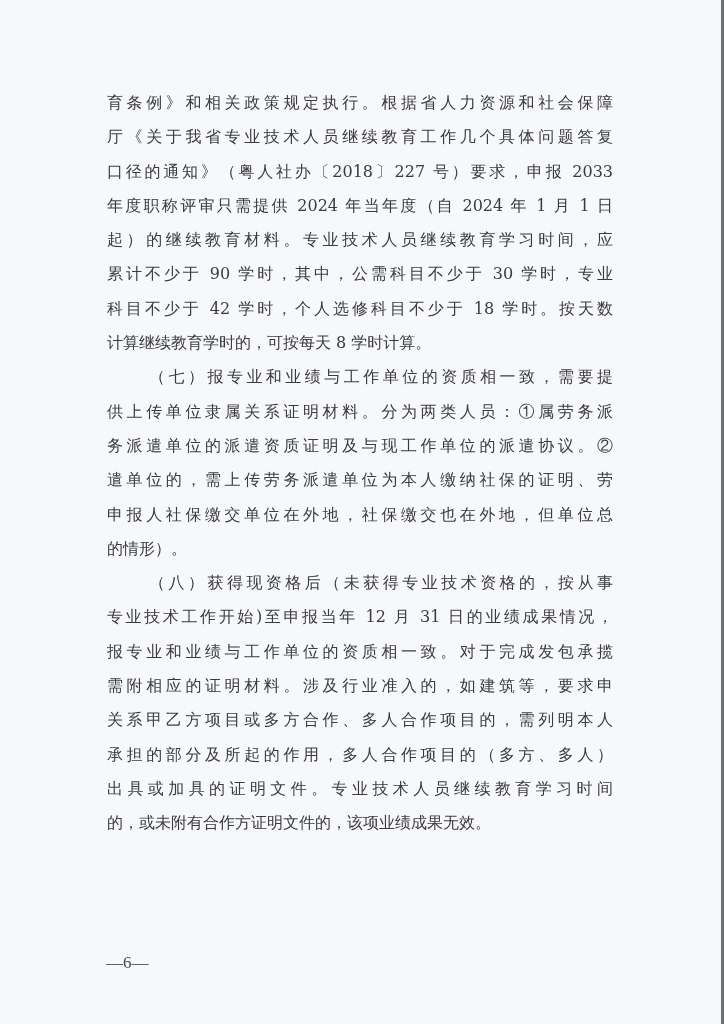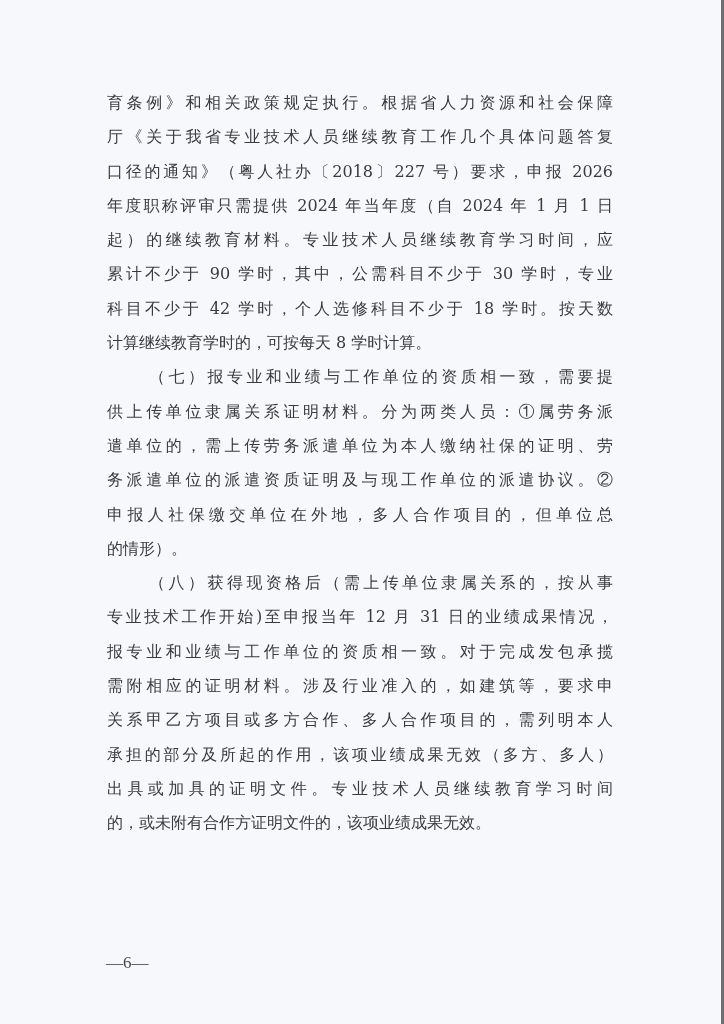--- a/index.html
+++ b/index.html
@@ -57,42 +57,42 @@
 </head>
 <body>
 
 <div class="right-edge"></div>
 
 <div class="page">
 
   <div>
     <div class="line">育条例》和相关政策规定执行。根据省人力资源和社会保障</div>
     <div class="line">厅《关于我省专业技术人员继续教育工作几个具体问题答复</div>
-    <div class="line">口径的通知》（粤人社办〔2018〕227 号）要求，申报 2026</div>
+    <div class="line">口径的通知》（粤人社办〔2018〕227 号）要求，申报 2033</div>
     <div class="line">年度职称评审只需提供 2024 年当年度（自 2024 年 1 月 1 日</div>
     <div class="line">起）的继续教育材料。专业技术人员继续教育学习时间，应</div>
     <div class="line">累计不少于 90 学时，其中，公需科目不少于 30 学时，专业</div>
     <div class="line">科目不少于 42 学时，个人选修科目不少于 18 学时。按天数</div>
     <div class="line last">计算继续教育学时的，可按每天 8 学时计算。</div>
   </div>
 
   <div>
     <div class="line indent">（七）报专业和业绩与工作单位的资质相一致，需要提</div>
     <div class="line">供上传单位隶属关系证明材料。分为两类人员：①属劳务派</div>
+    <div class="line">务派遣单位的派遣资质证明及与现工作单位的派遣协议。②</div>
     <div class="line">遣单位的，需上传劳务派遣单位为本人缴纳社保的证明、劳</div>
-    <div class="line">务派遣单位的派遣资质证明及与现工作单位的派遣协议。②</div>
-    <div class="line">申报人社保缴交单位在外地，多人合作项目的，但单位总</div>
+    <div class="line">申报人社保缴交单位在外地，社保缴交也在外地，但单位总</div>
     <div class="line last">的情形）。</div>
   </div>
 
   <div>
-    <div class="line indent">（八）获得现资格后（需上传单位隶属关系的，按从事</div>
+    <div class="line indent">（八）获得现资格后（未获得专业技术资格的，按从事</div>
     <div class="line">专业技术工作开始)至申报当年 12 月 31 日的业绩成果情况，</div>
     <div class="line">报专业和业绩与工作单位的资质相一致。对于完成发包承揽</div>
     <div class="line">需附相应的证明材料。涉及行业准入的，如建筑等，要求申</div>
     <div class="line">关系甲乙方项目或多方合作、多人合作项目的，需列明本人</div>
-    <div class="line">承担的部分及所起的作用，该项业绩成果无效（多方、多人）</div>
+    <div class="line">承担的部分及所起的作用，多人合作项目的（多方、多人）</div>
     <div class="line">出具或加具的证明文件。专业技术人员继续教育学习时间</div>
     <div class="line last">的，或未附有合作方证明文件的，该项业绩成果无效。</div>
   </div>
 </div>
 
 <div class="page-number">—6—</div>
 
 </body></html>

